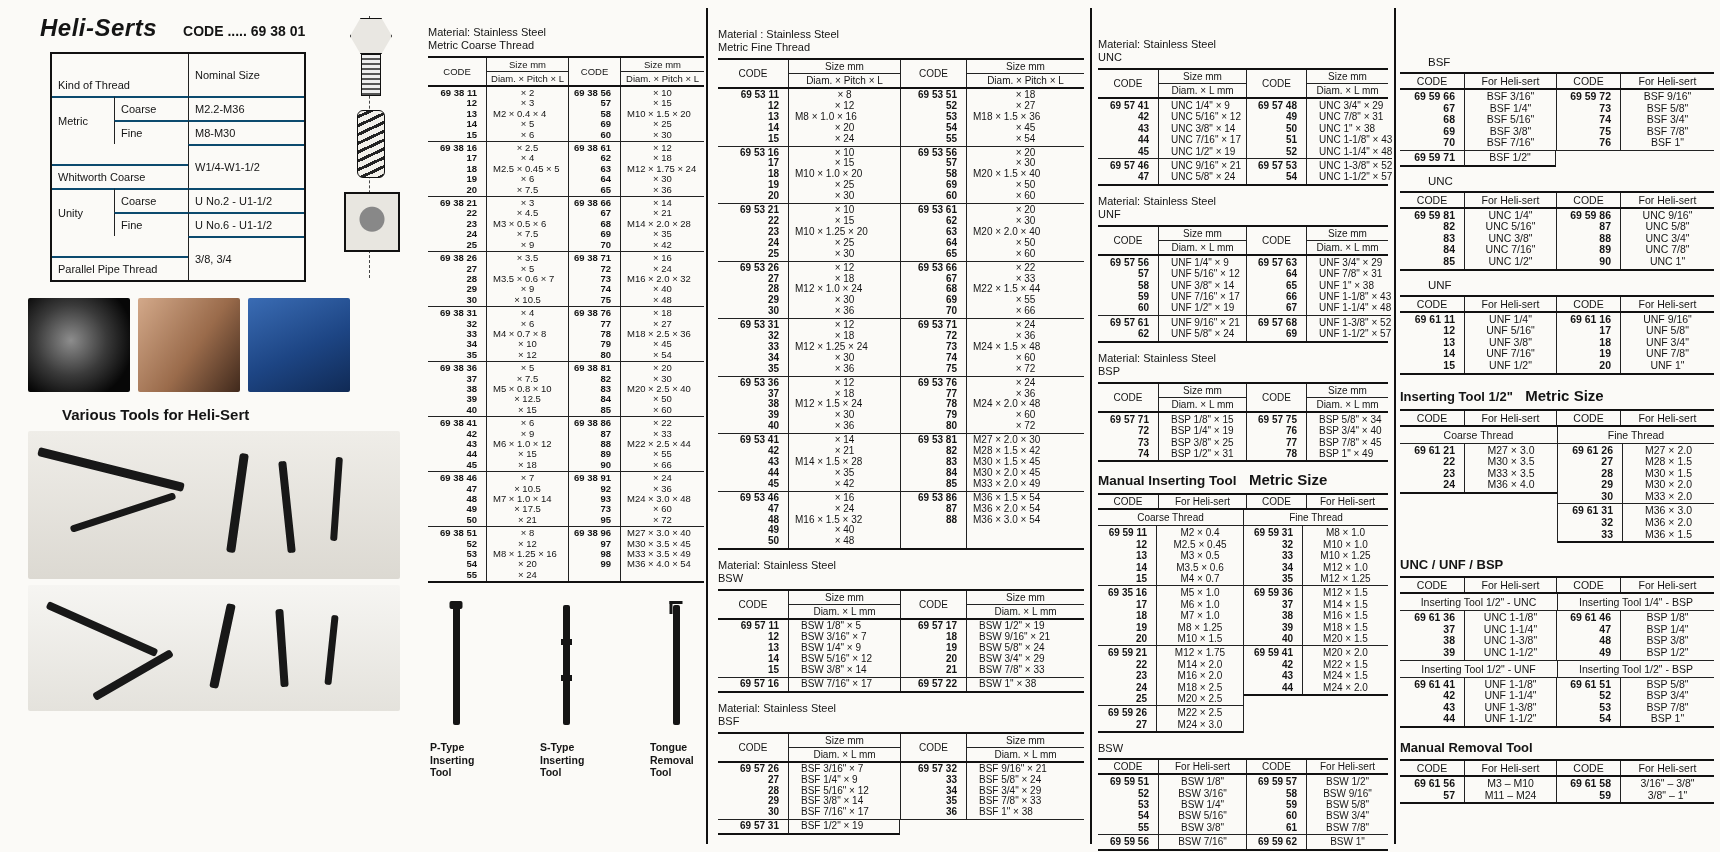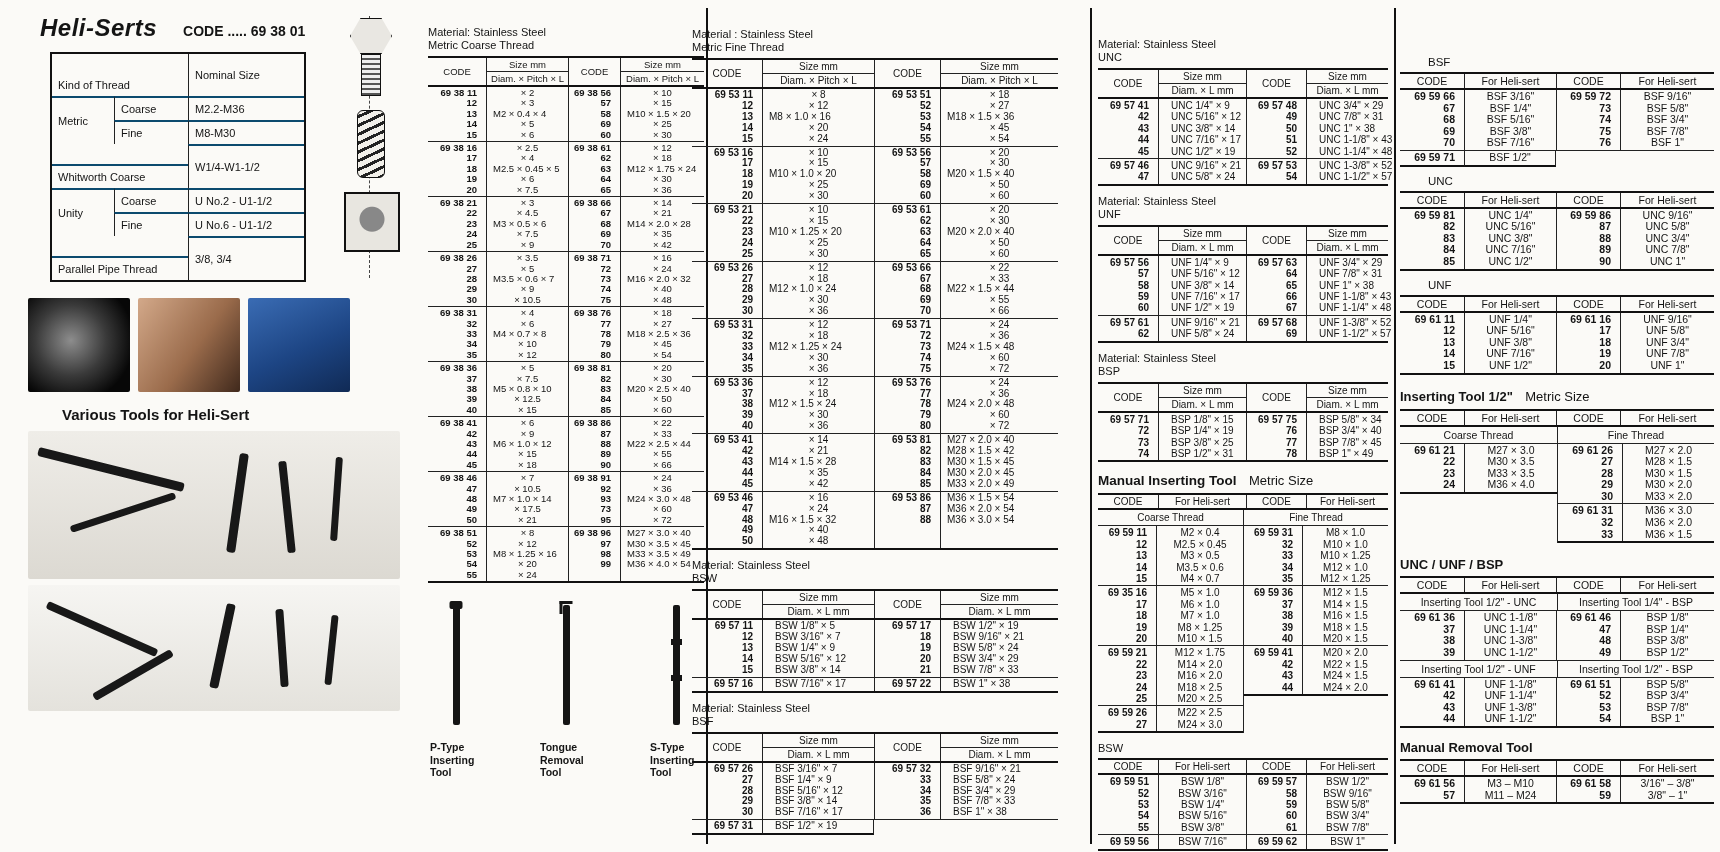--- a/index.html
+++ b/index.html
@@ -101,27 +101,27 @@
   .ti-bar{width:7px;height:120px;background:#151515;border-radius:2px;position:relative;}
   .ti-bar.thick{width:11px;}
   .ti-top{position:absolute;top:-4px;left:50%;transform:translateX(-50%);background:#151515;}
   .ti-t{width:26px;height:5px;border-radius:2px;}
   .ti-knob{width:13px;height:8px;border-radius:2px;}
   .ti-hook{width:10px;height:10px;border:3px solid #151515;border-right:none;border-bottom:none;background:transparent;}
   .ti-seg{position:absolute;left:-2px;width:11px;height:6px;background:#151515;}
   .tool-label{font-size:10.5px;line-height:12.5px;text-align:left;align-self:flex-start;}
 
   
-  .p3{left:692px;top:28px;width:366px;}
+  .p3{left:718px;top:28px;width:366px;}
   .sec-gap{margin-top:9px;}
 
   
   .p4{left:1098px;top:38px;width:290px;}
   .head-bold{font-size:13.5px;font-weight:700;}
-  .head-qual{font-size:13px;margin-left:8px;font-weight:400;}
+  .head-qual{font-size:15px;margin-left:8px;font-weight:700;}
   .plain-label{font-size:11px;font-weight:400;}
 
   
   .p5{left:1400px;top:56px;width:314px;}
   .p5 .lbl{font-size:11.5px;margin:8px 0 0 28px;}
   .p5 .head-bold{font-size:13px;}
 </style>
 </head>
 <body>
 
@@ -483,33 +483,33 @@
       <div class="tool-icon">
         <div class="ti-bar">
             <div class="ti-top ti-knob"></div>
           </div>
       </div>
       <div class="tool-label">P-Type Inserting Tool</div>
     </div>
     <div class="tool-fig">
       <div class="tool-icon">
         <div class="ti-bar">
-            <div class="ti-top ti-hook"></div>
-          </div>
-      </div>
-      <div class="tool-label">Tongue Removal Tool</div>
+            <div class="ti-seg" style="top:34px"></div>
+            <div class="ti-seg" style="top:70px"></div>
+          </div>
+      </div>
+      <div class="tool-label">S-Type Inserting Tool</div>
     </div>
     <div class="tool-fig">
       <div class="tool-icon">
         <div class="ti-bar">
-            <div class="ti-seg" style="top:34px"></div>
-            <div class="ti-seg" style="top:70px"></div>
-          </div>
-      </div>
-      <div class="tool-label">S-Type Inserting Tool</div>
+            <div class="ti-top ti-hook"></div>
+          </div>
+      </div>
+      <div class="tool-label">Tongue Removal Tool</div>
     </div>
   </div>
 </section>
 
 <section class="panel p3">
   <div class="mat">Material : Stainless Steel</div>
   <div class="mat">Metric Fine Thread</div>
   <div>
       <div class="ptable mf">
         <div class="phead">
@@ -720,21 +720,21 @@
             <div class="ln plain">× 42</div>
           </div>
           <div class="cell code c3">
             <div class="ln">69 53 81</div>
             <div class="ln">82</div>
             <div class="ln">83</div>
             <div class="ln">84</div>
             <div class="ln">85</div>
           </div>
           <div class="cell size c4">
-            <div class="ln">M27 × 2.0 × 40</div>
+            <div class="ln">M27 × 2.0 × 30</div>
             <div class="ln">M28 × 1.5 × 42</div>
             <div class="ln">M30 × 1.5 × 45</div>
             <div class="ln">M30 × 2.0 × 45</div>
             <div class="ln">M33 × 2.0 × 49</div>
           </div>
         </div>
         <div class="prow">
           <div class="cell code c1">
             <div class="ln">69 53 46</div>
             <div class="ln">47</div>

